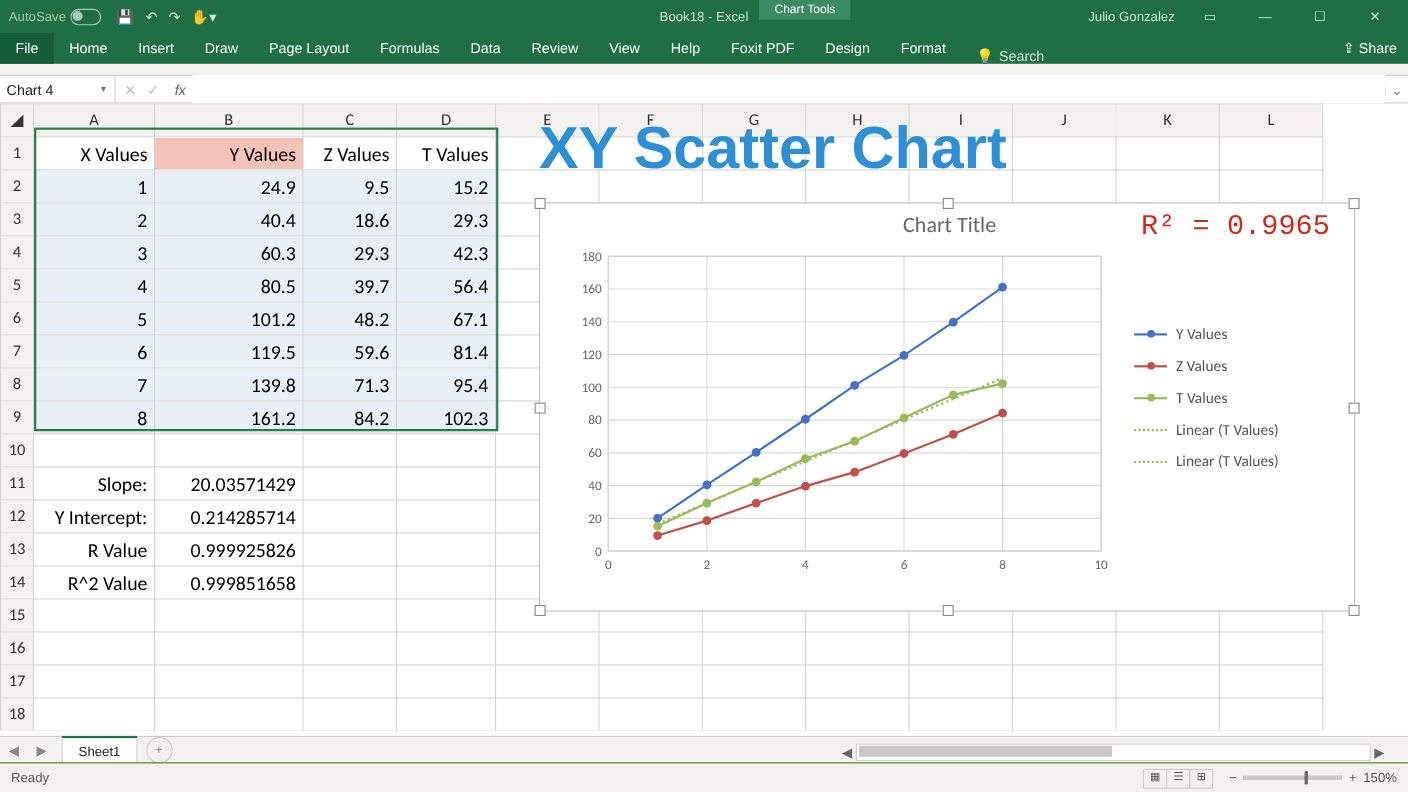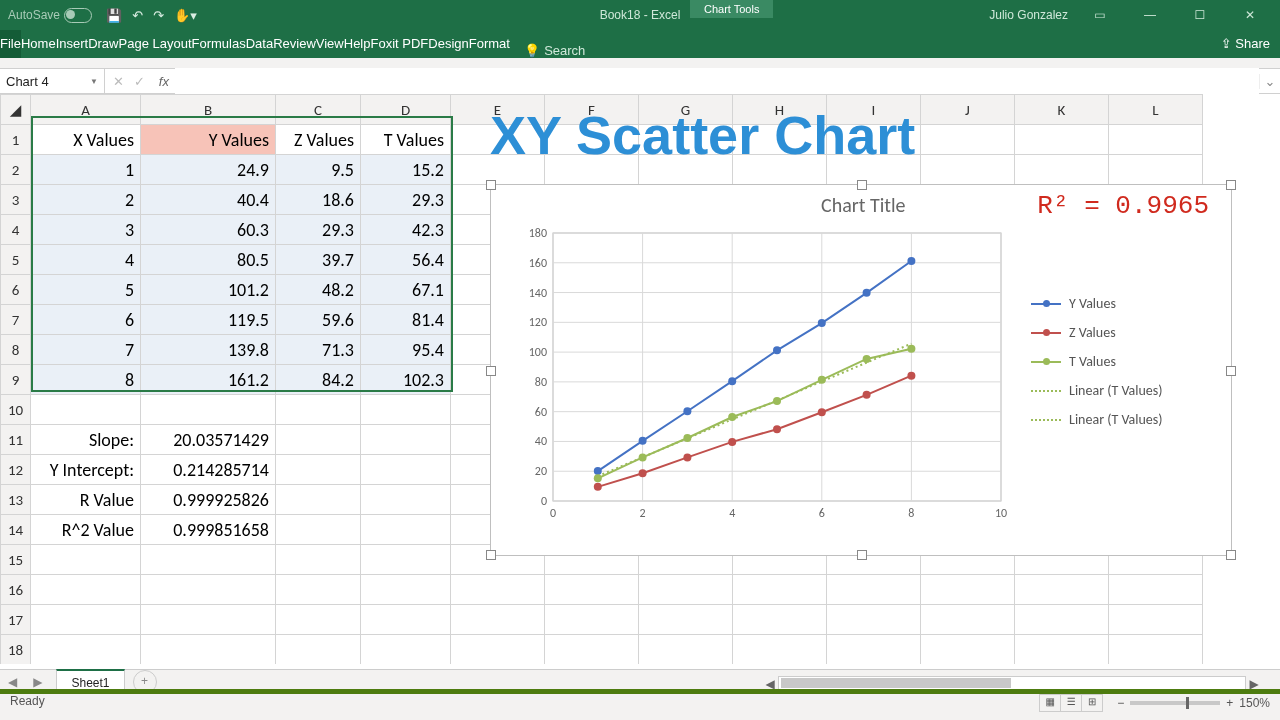--- a/index.html
+++ b/index.html
@@ -9,21 +9,21 @@
 .titlebar .autosave .toggle{width:26px;height:13px;border:1px solid #a8cbb7;border-radius:8px;position:relative}
 .titlebar .autosave .toggle::after{content:"";position:absolute;width:9px;height:9px;border-radius:50%;background:#a8cbb7;top:1px;left:1px}
 .titlebar .qat{display:flex;gap:10px;padding-left:6px}
 .titlebar .qat span{color:#d9ede2;font-size:13px}
 .titlebar .doc{position:absolute;left:50%;transform:translateX(-50%)}
 .titlebar .tools{position:absolute;left:690px;top:0;height:18px;display:flex;align-items:center;padding:0 14px;background:#3a8a63;color:#fff;font-size:11px}
 .titlebar .right{position:absolute;right:0;top:0;height:30px;display:flex;align-items:center;gap:14px;padding:0 12px;color:#cfe8d9}
 .titlebar .winbtn{width:36px;text-align:center}
 
 .ribtabs{height:28px;background:#1e6f46;display:flex;align-items:flex-end;position:relative}
-.ribtabs .tab{padding:0 0;height:28px;line-height:28px;color:#fff;font-size:13px;cursor:pointer}
+.ribtabs .tab{padding:0 14px;height:28px;line-height:28px;color:#fff;font-size:13px;cursor:pointer}
 .ribtabs .tab.file{background:#145c37}
 .ribtabs .search{display:flex;align-items:center;color:#cfe8d9;padding-left:14px;gap:4px}
 .ribtabs .share{position:absolute;right:10px;top:0;height:28px;line-height:28px;color:#fff}
 .ribbody{height:10px;background:#f3f2f1;border-bottom:1px solid #d0d0d0}
 
 .fxbar{height:24px;display:flex;align-items:center;border-bottom:1px solid #d0d0d0;font-size:13px}
 .fxbar .namebox{width:92px;border-right:1px solid #d0d0d0;padding:0 6px;display:flex;align-items:center;justify-content:space-between;height:100%}
 .fxbar .namebox span.caret{font-size:8px;color:#777}
 .fxbar .btns{display:flex;gap:10px;padding:0 8px;color:#bbb}
 .fxbar .fx{font-style:italic;color:#666;padding:0 6px}
@@ -69,21 +69,21 @@
 
 .sheettabs{position:absolute;left:0;right:0;bottom:26px;height:24px;border-top:1px solid #ccc;background:#f3f2f1;display:flex;align-items:center;font-size:12px}
 .sheettabs .nav{padding:0 8px;color:#888}
 .sheettabs .tab{padding:0 14px;height:24px;line-height:24px;background:#fff;border:1px solid #ccc;border-bottom:none;border-top:2px solid #1e6f46;margin-left:6px}
 .sheettabs .add{width:22px;height:22px;border:1px solid #ccc;border-radius:50%;margin-left:8px;text-align:center;line-height:20px;color:#888}
 .sheettabs .hscroll{position:absolute;right:18px;bottom:2px;width:500px;height:16px;background:#f3f2f1;display:flex;align-items:center}
 .sheettabs .hscroll .track{flex:1;height:14px;border:1px solid #ccc;background:#fff;position:relative}
 .sheettabs .hscroll .thumb{position:absolute;left:2px;top:1px;width:230px;height:10px;background:#c8c8c8}
 .sheettabs .hscroll .arr{width:16px;text-align:center;color:#666}
 
-.status{position:absolute;left:0;right:0;bottom:0;height:26px;background:#f3f2f1;border-top:5px solid #4d7c0f;display:flex;align-items:flex-start;justify-content:space-between;padding:0 10px;font-size:12px;color:#555}
+.status{position:absolute;left:0;right:0;bottom:0;height:26px;background:#f3f2f1;border-top:1px solid #4d7c0f;display:flex;align-items:center;justify-content:space-between;padding:0 10px;font-size:12px;color:#555}
 .status .views span{display:inline-block;width:20px;text-align:center;border:1px solid #ccc;margin-left:-1px;height:16px;line-height:14px;font-size:10px}
 .status .zoom{display:flex;align-items:center;gap:6px}
 .status .zoom .slider{width:90px;height:4px;background:#c8c8c8;position:relative}
 .status .zoom .slider::after{content:"";position:absolute;left:56px;top:-4px;width:3px;height:12px;background:#666}
 </style>
 </head>
 <body>
 
 <div class="titlebar">
   <div class="autosave">

